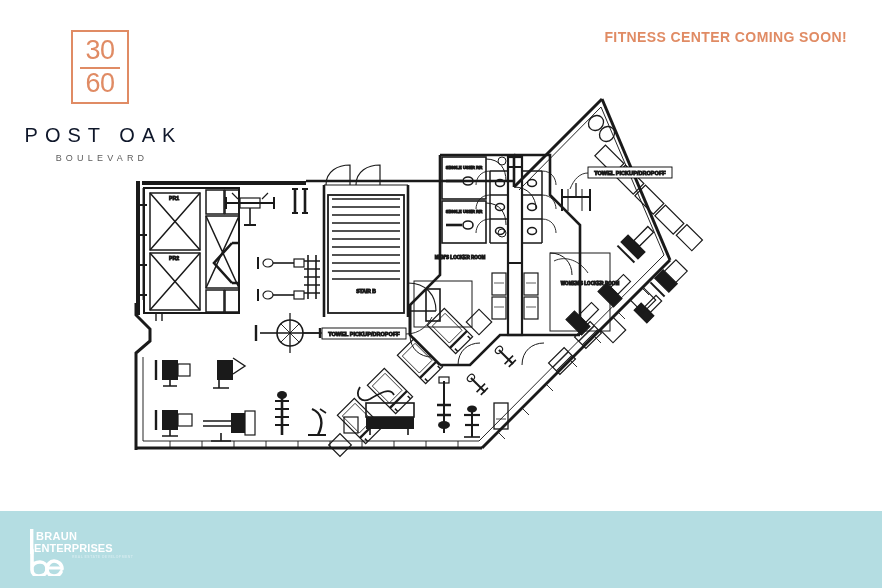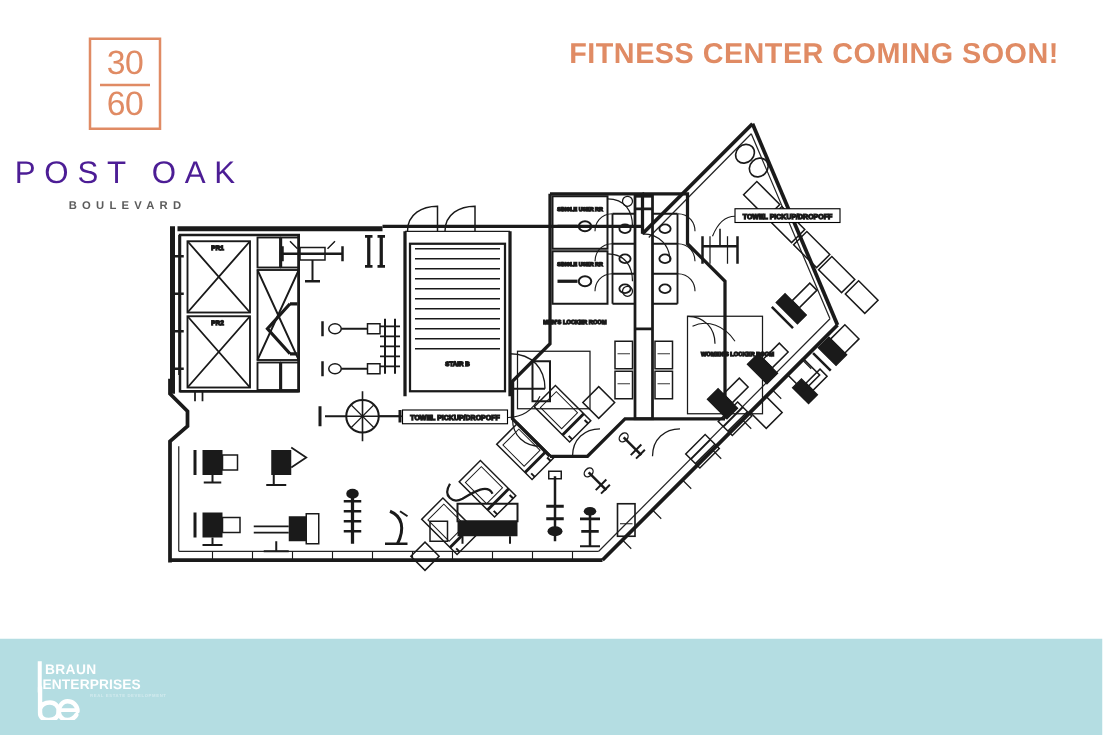--- a/index.html
+++ b/index.html
@@ -44,40 +44,40 @@
     letter-spacing: -0.5px;
   }
   #logo-rule {
     width: 40px;
     height: 2px;
     background: #e08b64;
     margin: 2px 0 1px 0;
   }
   #brand-name {
     margin-top: 20px;
-    font-size: 25px;
+    font-size: 20px;
     letter-spacing: 7px;
-    color: #4c1d95;
+    color: #0f172a;
     font-weight: 400;
     text-indent: 7px;
   }
   #brand-sub {
     margin-top: 6px;
     font-size: 9px;
     letter-spacing: 4.2px;
     color: #5c5c5c;
-    font-weight: 700;
+    font-weight: 400;
     text-indent: 4px;
   }
 
   
   #headline {
     position: absolute;
     right: 35px; top: 29px;
-    font-size: 23px;
+    font-size: 14px;
     font-weight: 700;
     letter-spacing: 0.4px;
     color: #e08b64;
     white-space: nowrap;
   }
 
   
   #plan-wrap {
     position: absolute;
     left: 110px; top: 85px;

